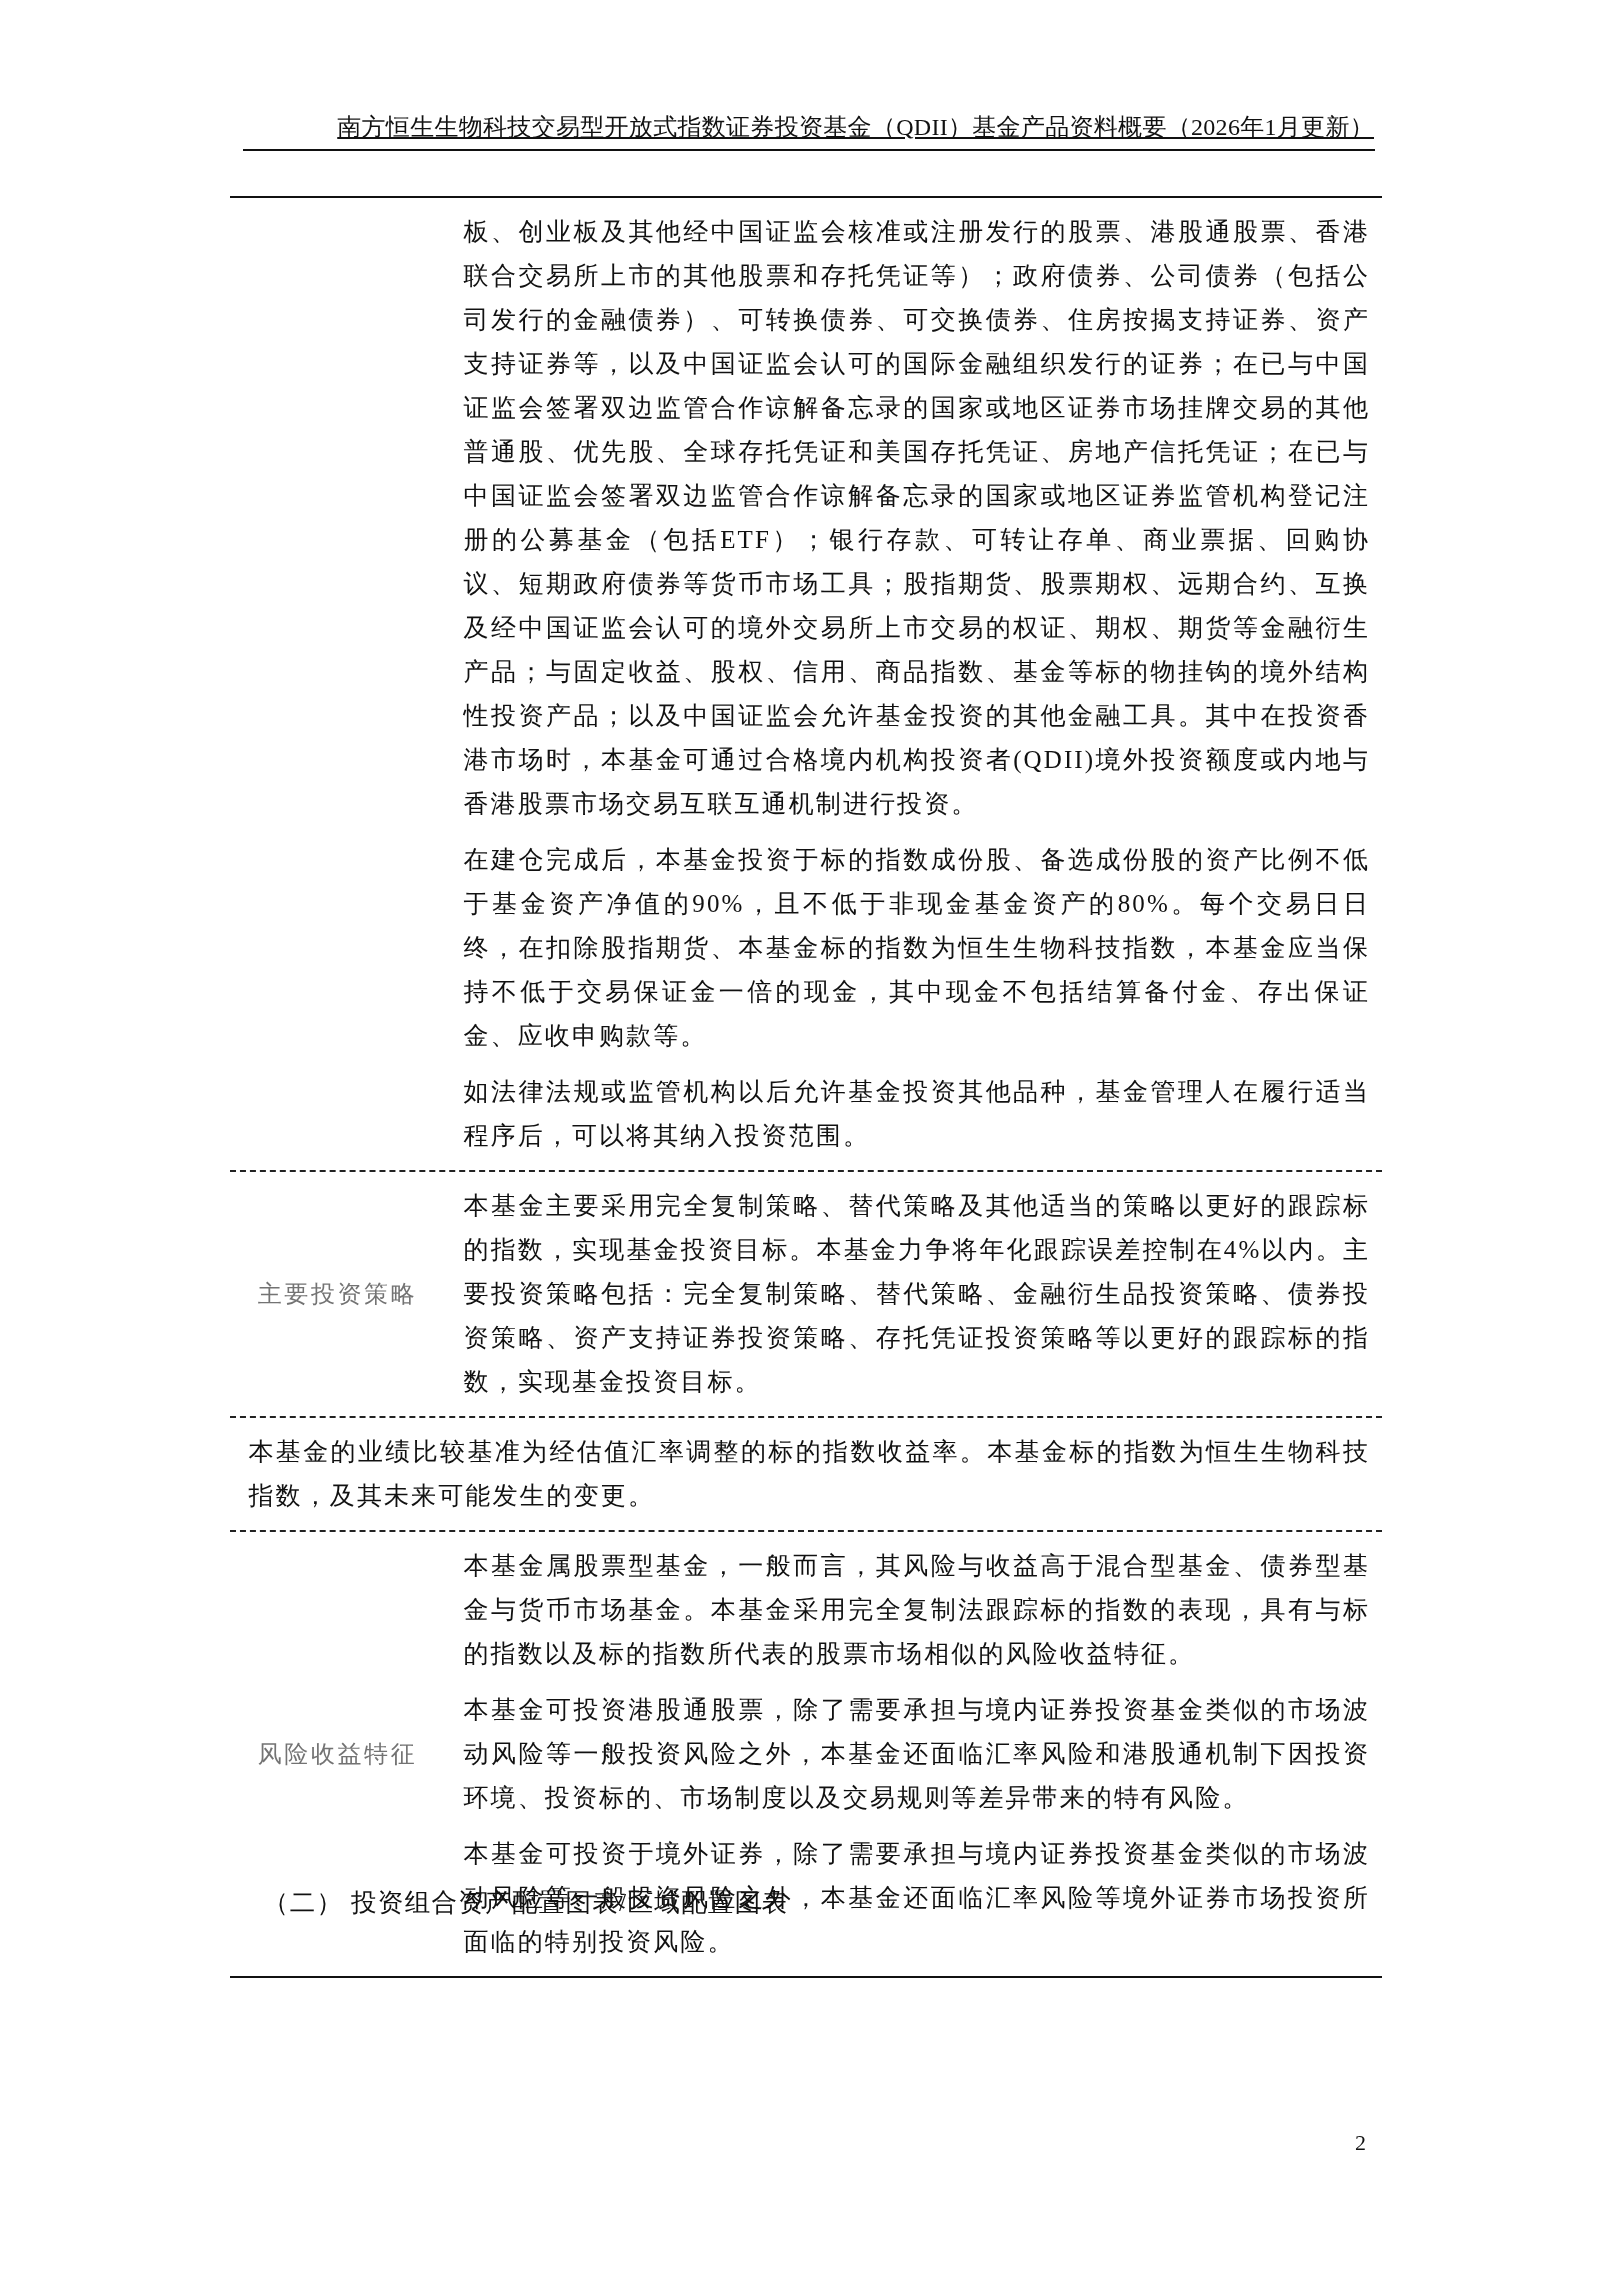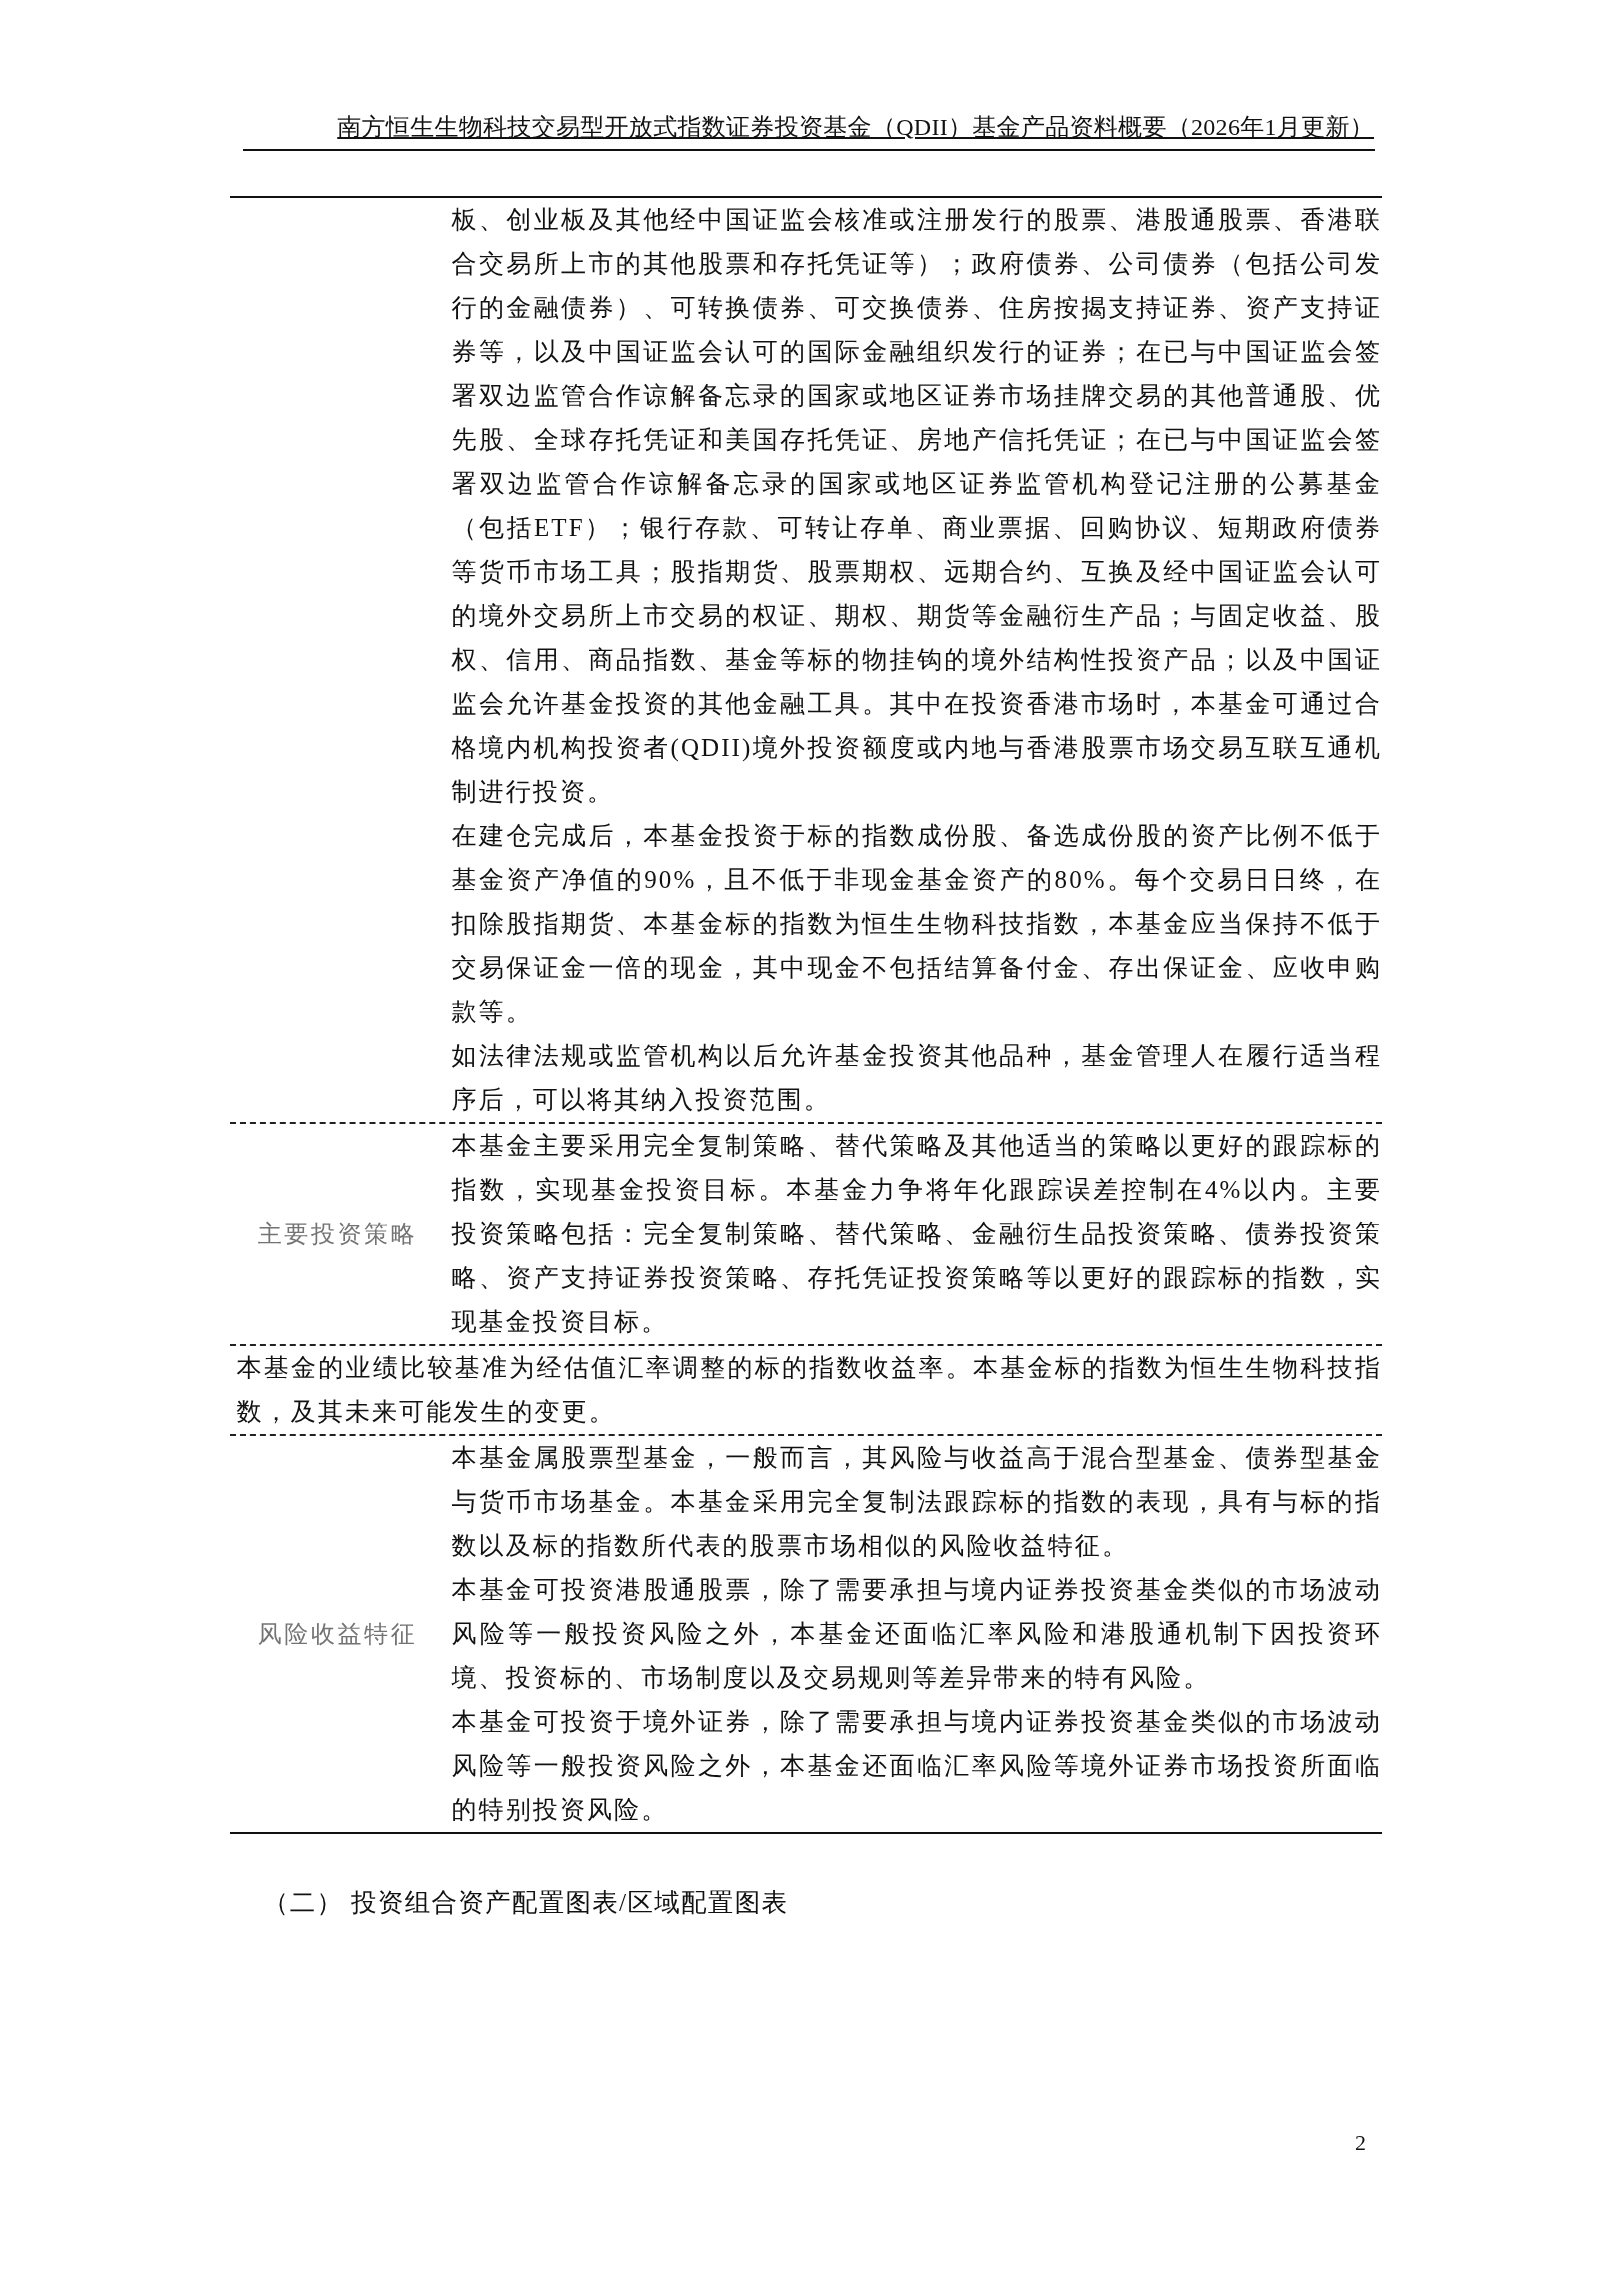--- a/index.html
+++ b/index.html
@@ -25,21 +25,21 @@
   .row.last { border-bottom: 2px solid #111; }
   .cell-label {
     width: 215px; flex: none; display: flex; align-items: center; justify-content: center;
     font-size: 24px; letter-spacing: 2.6px; color: #737373;
   }
   .cell-body {
     flex: 1; padding-left: 6.5px; padding-right: 0;
   }
   .para {
     font-size: 25px; line-height: 44px; letter-spacing: 2.1px; text-align: justify;
-    text-align-last: left; margin: 0;
+    text-align-last: left; margin: 12px;
   }
   .section-heading {
     position: absolute; left: 247px; top: 1885px; font-size: 25.5px; font-weight: normal;
     letter-spacing: 1.3px; color: #111; margin-left: 16px;
   }
   .page-number {
     position: absolute; left: 1355px; top: 2130px; font-size: 22px; color: #111;
   }
 </style>
 </head>

